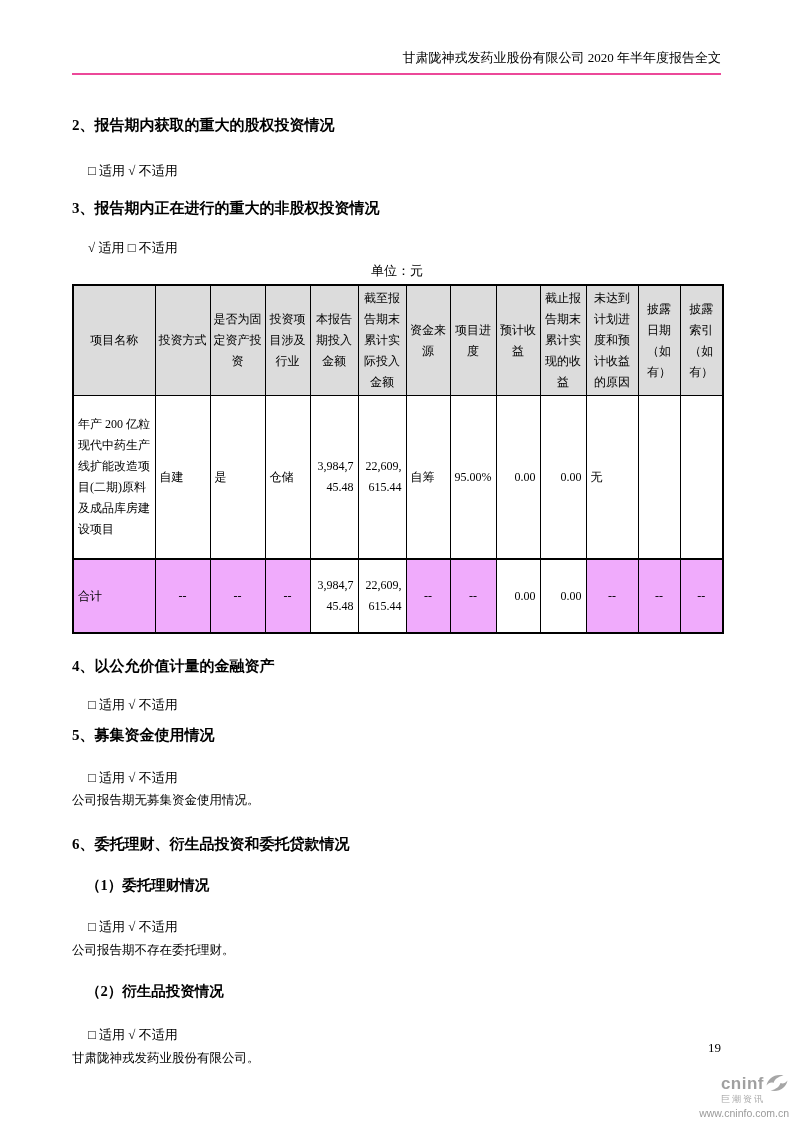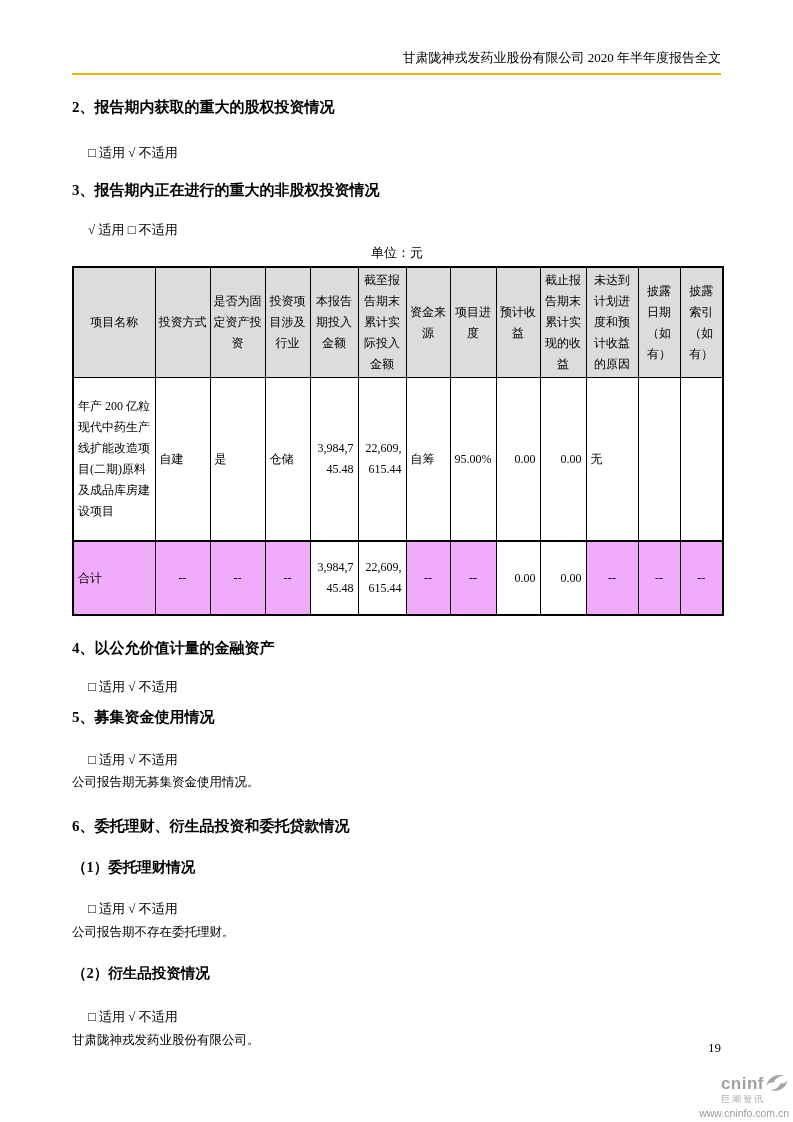--- a/index.html
+++ b/index.html
@@ -4,30 +4,30 @@
 <style>
   html,body { margin:0; padding:0; background:#ffffff; }
   .page {
     position:relative; width:793px; height:1122px; background:#ffffff;
     font-family:"Liberation Serif","DejaVu Serif",serif; color:#000;
     overflow:hidden;
   }
   .doc-header {
     position:absolute; top:50px; left:72px; width:649px;
     text-align:right; font-size:13px; line-height:16px;
-    padding-bottom:7px; border-bottom:2px solid #eab308;
+    padding-bottom:7px; border-bottom:2px solid #ec4899;
   }
   .content { position:absolute; top:88px; left:72px; width:650px; }
   .h2 { font-size:15px; font-weight:bold; line-height:19px; margin:0; }
-  .h3 { font-size:14.5px; font-weight:bold; line-height:19px; margin:0; }
+  .h3 { font-size:14.5px; font-weight:bold; line-height:19px; margin:14px; }
   .appl { font-size:13px; line-height:15px;padding-left:16px; }
   .note { font-size:12.5px; line-height:16px; }
   .unit { font-size:13px; line-height:15px; text-align:center; }
 
-  .mt-s2 { margin-top:10px; }
+  .mt-s2 { margin-top:28px; }
   .mt-a2 { margin-top:28px; }
   .mt-s3 { margin-top:21px; }
   .mt-a3 { margin-top:22px; }
   .mt-unit { margin-top:8px; }
   .mt-table { margin-top:6px; }
   .mt-s4 { margin-top:23px; }
   .mt-a4 { margin-top:21px; }
   .mt-s5 { margin-top:14px; }
   .mt-a5 { margin-top:25px; }
   .mt-p5 { margin-top:7px; }

